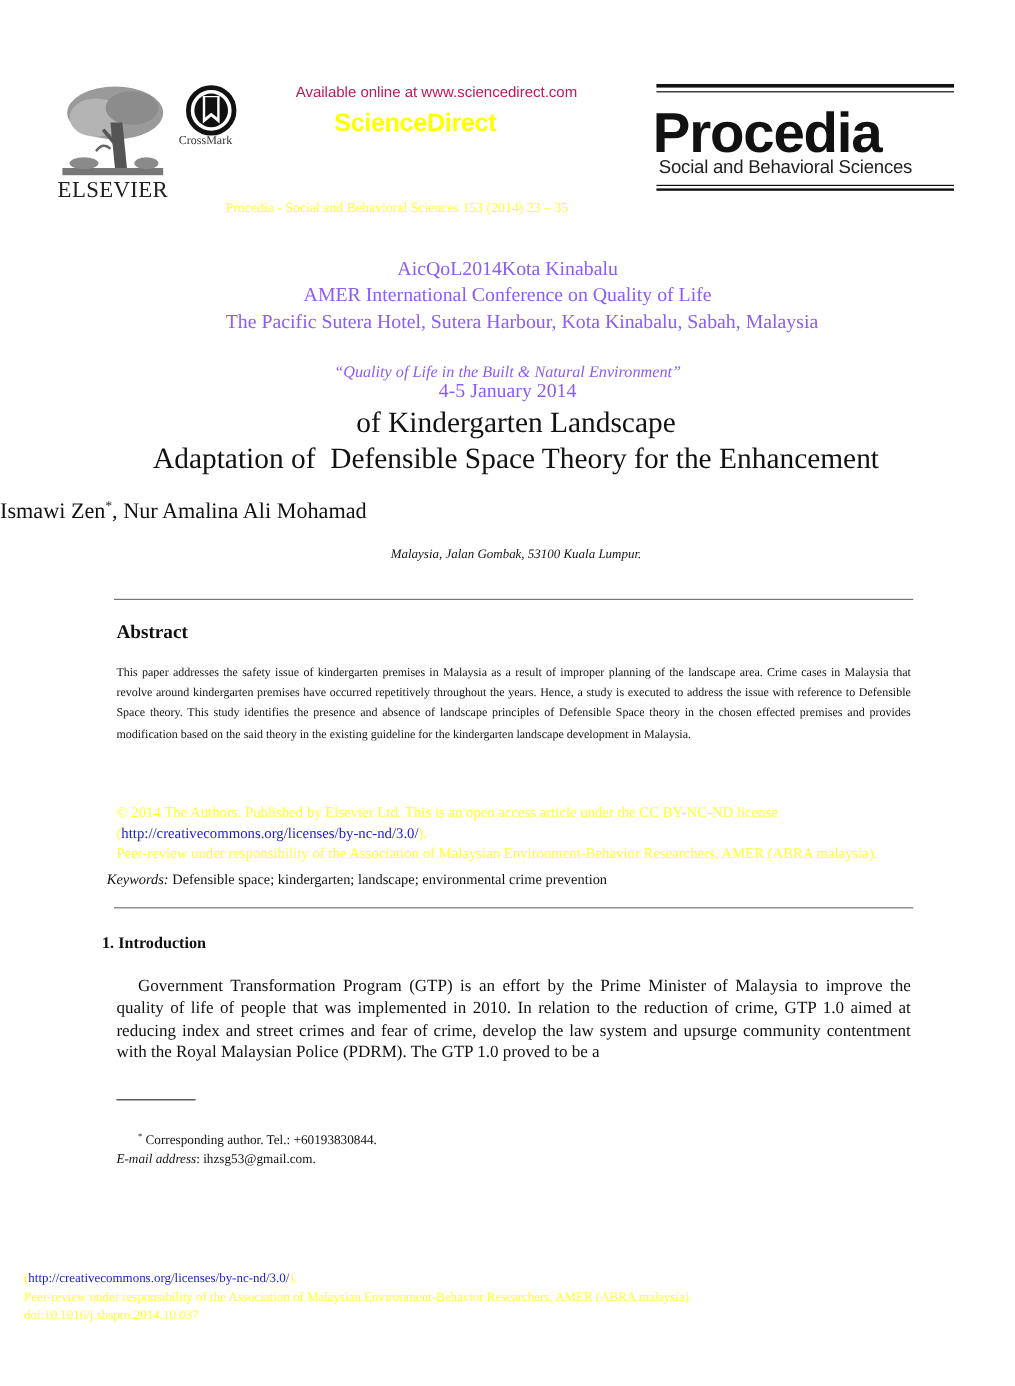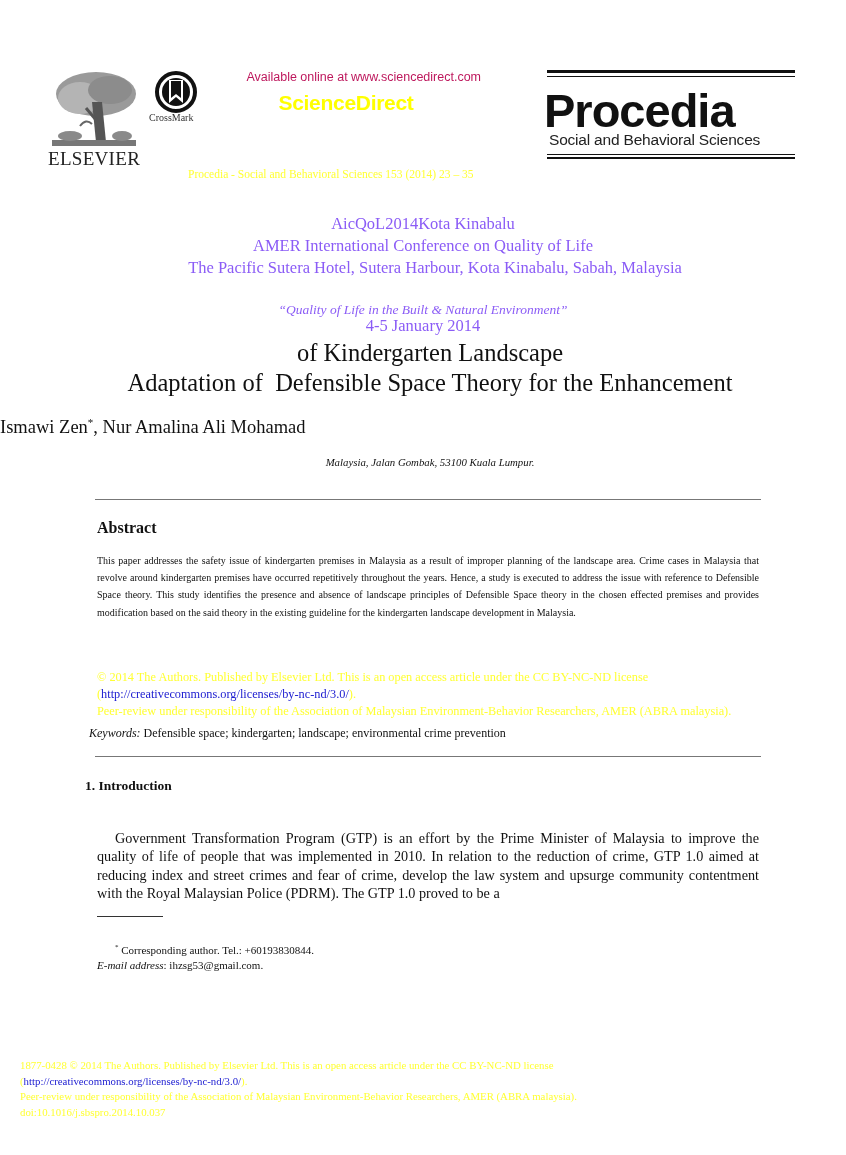--- a/index.html
+++ b/index.html
@@ -33,21 +33,21 @@
 
   .abstract-heading { left: 97px; top: 519px; font-weight: bold; font-size: 16px; }
   .abstract-body { left: 97px; top: 552px; width: 662px; font-size: 10px; line-height: 17.2px; text-align: justify; color: #111; }
 
   .license { left: 97px; top: 669px; width: 680px; font-size: 12.3px; line-height: 17px; color: #ffff33; }
   .license .link { color: #1a1ad0; }
   .keywords { left: 89px; top: 726px; font-size: 12px; color: #111; }
   .keywords i { font-style: italic; }
 
   .intro-heading { left: 85px; top: 778px; font-weight: bold; font-size: 13.5px; }
-  .intro-body { left: 97px; top: 813px; width: 662px; font-size: 14.2px; line-height: 18.3px; text-align: justify; color: #111; margin-top: 16px; }
+  .intro-body { left: 97px; top: 813px; width: 662px; font-size: 14.2px; line-height: 18.3px; text-align: justify; color: #111; }
   .intro-body .indent { display: inline-block; width: 18px; }
 
   .fn-rule { left: 97px; top: 916px; width: 66px; height: 1px; background: #333; }
   .fn { left: 97px; top: 940px; font-size: 11px; line-height: 15px; color: #111; }
   .fn .ind { display: inline-block; width: 18px; }
   .fn sup { font-size: 7px; vertical-align: super; }
 
   .footer { left: 20px; top: 1058px; width: 800px; font-size: 10.8px; line-height: 15.5px; color: #ffff33; }
   .footer .link { color: #1a1ad0; }
 </style>
@@ -122,17 +122,16 @@
 <div class="abs intro-heading">1. Introduction</div>
 <div class="abs intro-body"><span class="indent"></span><span>Government Transformation Program (GTP) is an effort by the Prime Minister of Malaysia to improve the quality of life of people that was implemented in 2010. In relation to the reduction of crime, GTP 1.0 aimed at reducing index and street crimes and fear of crime, develop the law system and upsurge community contentment with the Royal Malaysian Police (PDRM). The GTP 1.0 proved to be a</span></div>
 
 <div class="abs fn-rule"></div>
 <div class="abs fn">
   <div><span class="ind"></span><sup>*</sup><span> Corresponding author. Tel.: +60193830844.</span></div>
   <div><i>E-mail address</i><span>: ihzsg53@gmail.com.</span></div>
 </div>
 
 <div class="abs footer">
-  <div>1877-0428 © 2014 The Authors. Published by Elsevier Ltd. This is an open access article under the CC BY-NC-ND license</div>
   <div><span>(</span><span class="link">http://creativecommons.org/licenses/by-nc-nd/3.0/</span><span>).</span></div>
   <div>Peer-review under responsibility of the Association of Malaysian Environment-Behavior Researchers, AMER (ABRA malaysia).</div>
   <div>doi:10.1016/j.sbspro.2014.10.037</div>
 </div>
 
 </body></html>

